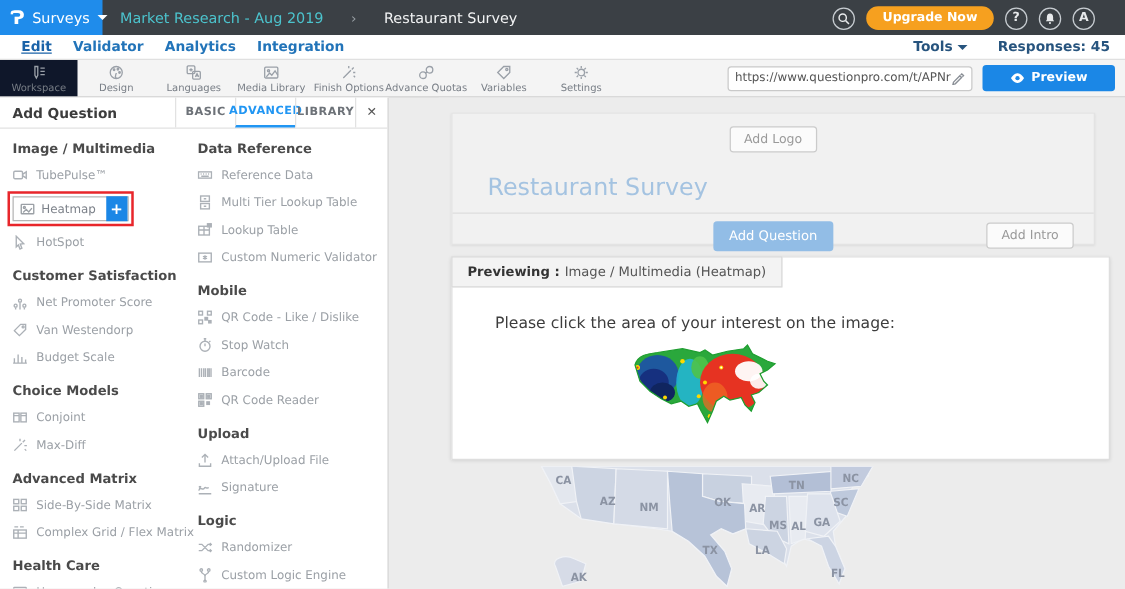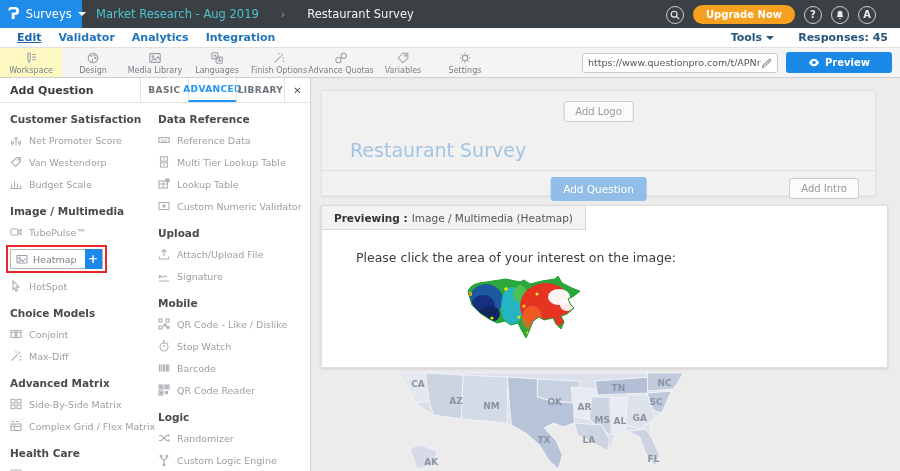--- a/index.html
+++ b/index.html
@@ -24,32 +24,32 @@
   .subnav { height:20px; background:#fff; border-bottom:1px solid #e0e0e0; display:flex; align-items:center; font-size:11px; }
   .subnav a { color:#2274b9; font-weight:bold; text-decoration:none; margin-left:17px; cursor:pointer; }
   .subnav a.active { color:#1b63a8; text-decoration:underline; }
   .subnav-right { margin-left:auto; display:flex; align-items:center; gap:24px; padding-right:12px; color:#27547e; font-weight:bold; }
   .tools-lbl { display:flex; align-items:center; gap:4px; cursor:pointer; }
   .caret-dk { width:0;height:0;border-left:4px solid transparent;border-right:4px solid transparent;border-top:4px solid #27547e; }
 
   
   .toolbar { height:30px; background:#f4f4f4; border-bottom:1px solid #cfcfcf; display:flex; align-items:stretch; }
   .tool { width:62px; display:flex; flex-direction:column; align-items:center; justify-content:center; gap:1px; color:#787e86; cursor:pointer; }
-  .tool.active { background:#fef9c3; }
+  .tool.active { background:#0f172a; }
   .tool svg { width:14px; height:14px; stroke:#9aa0a8; fill:none; stroke-width:1.2; }
   .tool .tlbl { font-size:8px; white-space:nowrap; }
   .toolbar-right { margin-left:auto; display:flex; align-items:center; gap:8px; padding-right:8px; }
   .url-box { display:flex; align-items:center; background:#fff; border:1px solid #c9c9c9; border-radius:3px; height:20px; width:196px; padding:0 5px; }
   .url-box input { border:none; outline:none; flex:1; font-size:9.5px; color:#555; font-family:inherit; background:transparent; }
   .url-box svg { width:11px; height:11px; stroke:#8a8f96; fill:none; stroke-width:1.2; cursor:pointer; }
   .preview-btn { background:#1b87e6; color:#fff; border:none; border-radius:3px; height:21px; padding:0 22px; font-size:10px; font-weight:bold; font-family:inherit; display:flex; align-items:center; gap:5px; cursor:pointer; }
   .preview-btn svg { width:12px; height:9px; fill:#fff; }
 
   
-  .workspace { display:flex; height:393px; }
+  .workspace { display:flex; height:393px;gap:40px; }
   .panel { width:311px; background:#fff; border-right:1px solid #d2d2d2; display:flex; flex-direction:column; }
   .canvas { flex:1; position:relative; background:#ececec; }
 
   
   .panel-head { height:25px; display:flex; align-items:stretch; border-bottom:1px solid #e2e2e2; }
   .panel-title { flex:1; font-size:11px; font-weight:bold; color:#3c3c3c; display:flex; align-items:center; padding-left:10px; }
   .ptab { width:48px; display:flex; align-items:center; justify-content:center; font-size:9px; font-weight:bold; letter-spacing:.4px; color:#6d7278; border-left:1px solid #e2e2e2; cursor:pointer; }
   .ptab.active { color:#2196f3; border-bottom:2px solid #2196f3; }
   .panel-close { width:26px; display:flex; align-items:center; justify-content:center; border-left:1px solid #e2e2e2; color:#555; font-size:10px; font-weight:bold; cursor:pointer; }
   .panel-cols { display:flex; padding:10px 0 0 10px; flex:1; overflow:hidden; }
@@ -144,33 +144,33 @@
           <circle cx="8" cy="8" r="5.5"></circle>
           <circle cx="6" cy="5.5" r="0.7"></circle>
           <circle cx="9.5" cy="5" r="0.7"></circle>
           <circle cx="11" cy="8" r="0.7"></circle>
           <path d="M8,13.5 C6,11 8,10 8,8.5"></path>
         </svg>
       <span class="tlbl">Design</span>
     </div>
     <div class="tool">
       <svg viewBox="0 0 16 16">
+          <rect x="2" y="2" width="7" height="7" rx="1"></rect>
+          <rect x="7" y="7" width="7" height="7" rx="1"></rect>
+          <path d="M4,5.5 h3 M5.5,4 v3 M9.5,12 l1.5,-3 1.5,3 M10,11 h2"></path>
+        </svg>
+      <span class="tlbl">Languages</span>
+    </div>
+    <div class="tool">
+      <svg viewBox="0 0 16 16">
           <rect x="2" y="3" width="12" height="10" rx="1"></rect>
           <circle cx="5.5" cy="6.5" r="1"></circle>
           <path d="M3.5,12 l3,-3.5 2,2 3,-4 2.5,4"></path>
         </svg>
       <span class="tlbl">Media Library</span>
-    </div>
-    <div class="tool">
-      <svg viewBox="0 0 16 16">
-          <rect x="2" y="2" width="7" height="7" rx="1"></rect>
-          <rect x="7" y="7" width="7" height="7" rx="1"></rect>
-          <path d="M4,5.5 h3 M5.5,4 v3 M9.5,12 l1.5,-3 1.5,3 M10,11 h2"></path>
-        </svg>
-      <span class="tlbl">Languages</span>
     </div>
     <div class="tool">
       <svg viewBox="0 0 16 16">
           <path d="M3,13 L10,6 M10.8,5.2 L12.5,3.5 M12,8 h2 M8,2 v2 M12.5,11 l1.3,1.3"></path>
         </svg>
       <span class="tlbl">Finish Options</span>
     </div>
     <div class="tool">
       <svg viewBox="0 0 16 16">
           <circle cx="5" cy="10.5" r="3"></circle>
@@ -217,46 +217,20 @@
         <span class="panel-title">Add Question</span>
         <span class="ptab">BASIC</span>
         <span class="ptab active">ADVANCED</span>
         <span class="ptab">LIBRARY</span>
         <span class="panel-close">✕</span>
       </div>
       <div class="panel-cols">
 
         <div class="pcol1">
           <div class="psec">
-            <h3>Customer Satisfaction</h3>
-            <div class="pitem">
-              <svg viewBox="0 0 12 12">
-                  <circle cx="2.5" cy="8.5" r="1.2"></circle>
-                  <circle cx="6" cy="4.5" r="1.2"></circle>
-                  <circle cx="9.5" cy="8.5" r="1.2"></circle>
-                  <path d="M2.5,10 v1.5 M6,6 v5.5 M9.5,10 v1.5"></path>
-                </svg>
-              <span>Net Promoter Score</span>
-            </div>
-            <div class="pitem">
-              <svg viewBox="0 0 12 12">
-                  <path d="M1.5,6.5 L6.5,1.5 L10.5,1.5 L10.5,5.5 L5.5,10.5 Z"></path>
-                  <circle cx="8.5" cy="3.5" r="0.8"></circle>
-                </svg>
-              <span>Van Westendorp</span>
-            </div>
-            <div class="pitem">
-              <svg viewBox="0 0 12 12">
-                  <path d="M1.5,10 V6.5 M4.5,10 V3.5 M7.5,10 V5.5 M10.5,10 V7.5 M0.5,10.5 H11.5"></path>
-                </svg>
-              <span>Budget Scale</span>
-            </div>
-          </div>
-
-          <div class="psec">
             <h3>Image / Multimedia</h3>
             <div class="pitem">
               <svg viewBox="0 0 12 12">
                   <rect x="1" y="3" width="7" height="6" rx="1"></rect>
                   <path d="M8,5.5 L11,3.5 V8.5 L8,6.5"></path>
                 </svg>
               <span>TubePulse™</span>
             </div>
             <div class="hm-annot">
               <div class="hm-box">
@@ -271,20 +245,46 @@
             </div>
             <div class="pitem">
               <svg viewBox="0 0 12 12">
                   <path d="M3,1 L9,7 L6.2,7.3 L7.5,10.5 L6,11.2 L4.7,8 L3,9.5 Z"></path>
                 </svg>
               <span>HotSpot</span>
             </div>
           </div>
 
           <div class="psec">
+            <h3>Customer Satisfaction</h3>
+            <div class="pitem">
+              <svg viewBox="0 0 12 12">
+                  <circle cx="2.5" cy="8.5" r="1.2"></circle>
+                  <circle cx="6" cy="4.5" r="1.2"></circle>
+                  <circle cx="9.5" cy="8.5" r="1.2"></circle>
+                  <path d="M2.5,10 v1.5 M6,6 v5.5 M9.5,10 v1.5"></path>
+                </svg>
+              <span>Net Promoter Score</span>
+            </div>
+            <div class="pitem">
+              <svg viewBox="0 0 12 12">
+                  <path d="M1.5,6.5 L6.5,1.5 L10.5,1.5 L10.5,5.5 L5.5,10.5 Z"></path>
+                  <circle cx="8.5" cy="3.5" r="0.8"></circle>
+                </svg>
+              <span>Van Westendorp</span>
+            </div>
+            <div class="pitem">
+              <svg viewBox="0 0 12 12">
+                  <path d="M1.5,10 V6.5 M4.5,10 V3.5 M7.5,10 V5.5 M10.5,10 V7.5 M0.5,10.5 H11.5"></path>
+                </svg>
+              <span>Budget Scale</span>
+            </div>
+          </div>
+
+          <div class="psec">
             <h3>Choice Models</h3>
             <div class="pitem">
               <svg viewBox="0 0 12 12">
                   <rect x="1" y="2.5" width="4.3" height="7"></rect>
                   <rect x="6.7" y="2.5" width="4.3" height="7"></rect>
                   <path d="M1,4.5 h4.3 M6.7,4.5 h4.3"></path>
                 </svg>
               <span>Conjoint</span>
             </div>
             <div class="pitem">
@@ -353,36 +353,20 @@
                   <rect x="8" y="1" width="3" height="2.5" fill="#acb1b7"></rect>
                 </svg>
               <span>Lookup Table</span>
             </div>
             <div class="pitem">
               <svg viewBox="0 0 12 12">
                   <rect x="1" y="2.5" width="10" height="7"></rect>
                   <path d="M6,4.2 v3.6 M4.4,5 l3.2,2 M7.6,5 l-3.2,2"></path>
                 </svg>
               <span>Custom Numeric Validator</span>
-            </div>
-          </div>
-
-          <div class="psec">
-            <h3>Upload</h3>
-            <div class="pitem">
-              <svg viewBox="0 0 12 12">
-                  <path d="M6,1.5 V8 M3.5,4 L6,1.5 L8.5,4 M1.5,8.5 V11 H10.5 V8.5"></path>
-                </svg>
-              <span>Attach/Upload File</span>
-            </div>
-            <div class="pitem">
-              <svg viewBox="0 0 12 12">
-                  <path d="M1,8.5 C2.5,4.5 4,9 5.5,6.5 C6.5,5 7.5,7.5 9,6 M1.2,5 l1.6,1.6 M2.8,5 L1.2,6.6 M1,11 H11"></path>
-                </svg>
-              <span>Signature</span>
             </div>
           </div>
 
           <div class="psec">
             <h3>Mobile</h3>
             <div class="pitem">
               <svg viewBox="0 0 12 12">
                   <rect x="1" y="1" width="3" height="3"></rect>
                   <rect x="8" y="1" width="3" height="3"></rect>
                   <rect x="1" y="8" width="3" height="3"></rect>
@@ -408,20 +392,36 @@
               <svg viewBox="0 0 12 12">
                   <rect x="1" y="1" width="4" height="4"></rect>
                   <rect x="7" y="1" width="4" height="4"></rect>
                   <rect x="1" y="7" width="4" height="4"></rect>
                   <rect x="2.2" y="2.2" width="1.6" height="1.6" fill="#acb1b7"></rect>
                   <rect x="8.2" y="2.2" width="1.6" height="1.6" fill="#acb1b7"></rect>
                   <rect x="2.2" y="8.2" width="1.6" height="1.6" fill="#acb1b7"></rect>
                   <rect x="7.5" y="7.5" width="2" height="2" fill="#acb1b7"></rect>
                 </svg>
               <span>QR Code Reader</span>
+            </div>
+          </div>
+
+          <div class="psec">
+            <h3>Upload</h3>
+            <div class="pitem">
+              <svg viewBox="0 0 12 12">
+                  <path d="M6,1.5 V8 M3.5,4 L6,1.5 L8.5,4 M1.5,8.5 V11 H10.5 V8.5"></path>
+                </svg>
+              <span>Attach/Upload File</span>
+            </div>
+            <div class="pitem">
+              <svg viewBox="0 0 12 12">
+                  <path d="M1,8.5 C2.5,4.5 4,9 5.5,6.5 C6.5,5 7.5,7.5 9,6 M1.2,5 l1.6,1.6 M2.8,5 L1.2,6.6 M1,11 H11"></path>
+                </svg>
+              <span>Signature</span>
             </div>
           </div>
 
           <div class="psec">
             <h3>Logic</h3>
             <div class="pitem">
               <svg viewBox="0 0 12 12">
                   <path d="M1,3.5 H3.5 L8.5,8.5 H11 M1,8.5 H3.5 L8.5,3.5 H11 M9.8,2.5 L11,3.5 L9.8,4.5 M9.8,7.5 L11,8.5 L9.8,9.5"></path>
                 </svg>
               <span>Randomizer</span>

